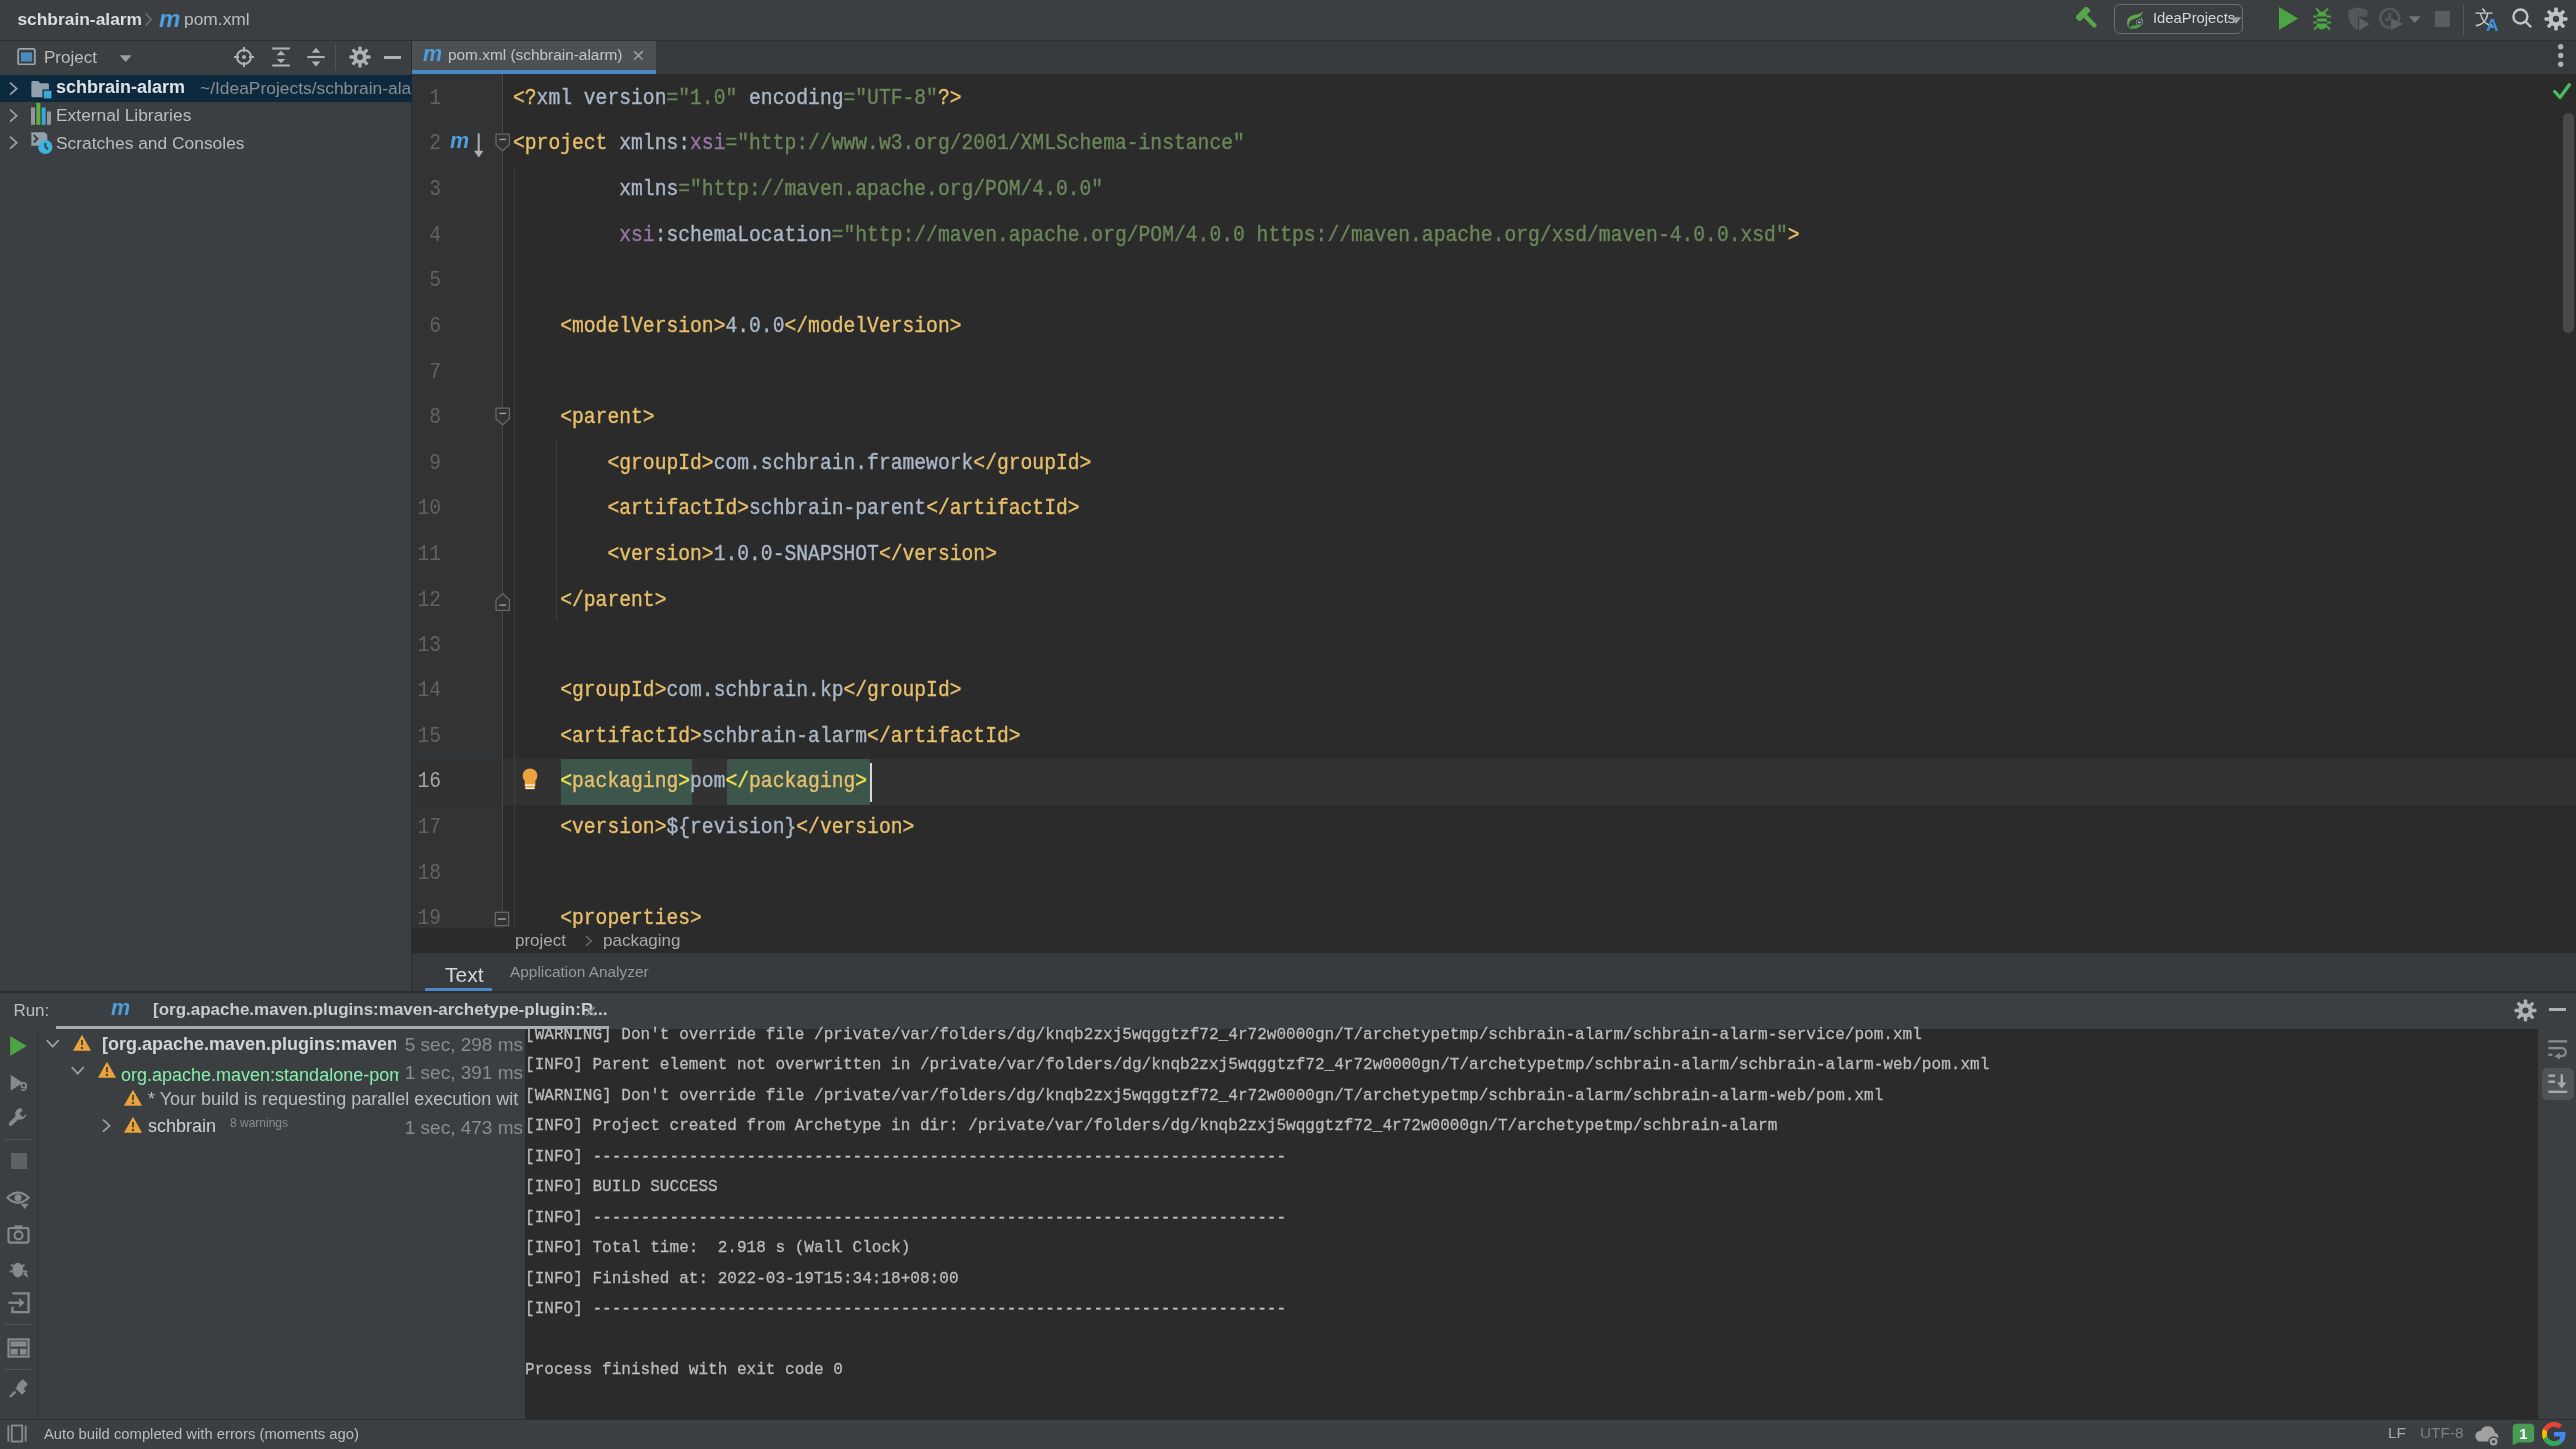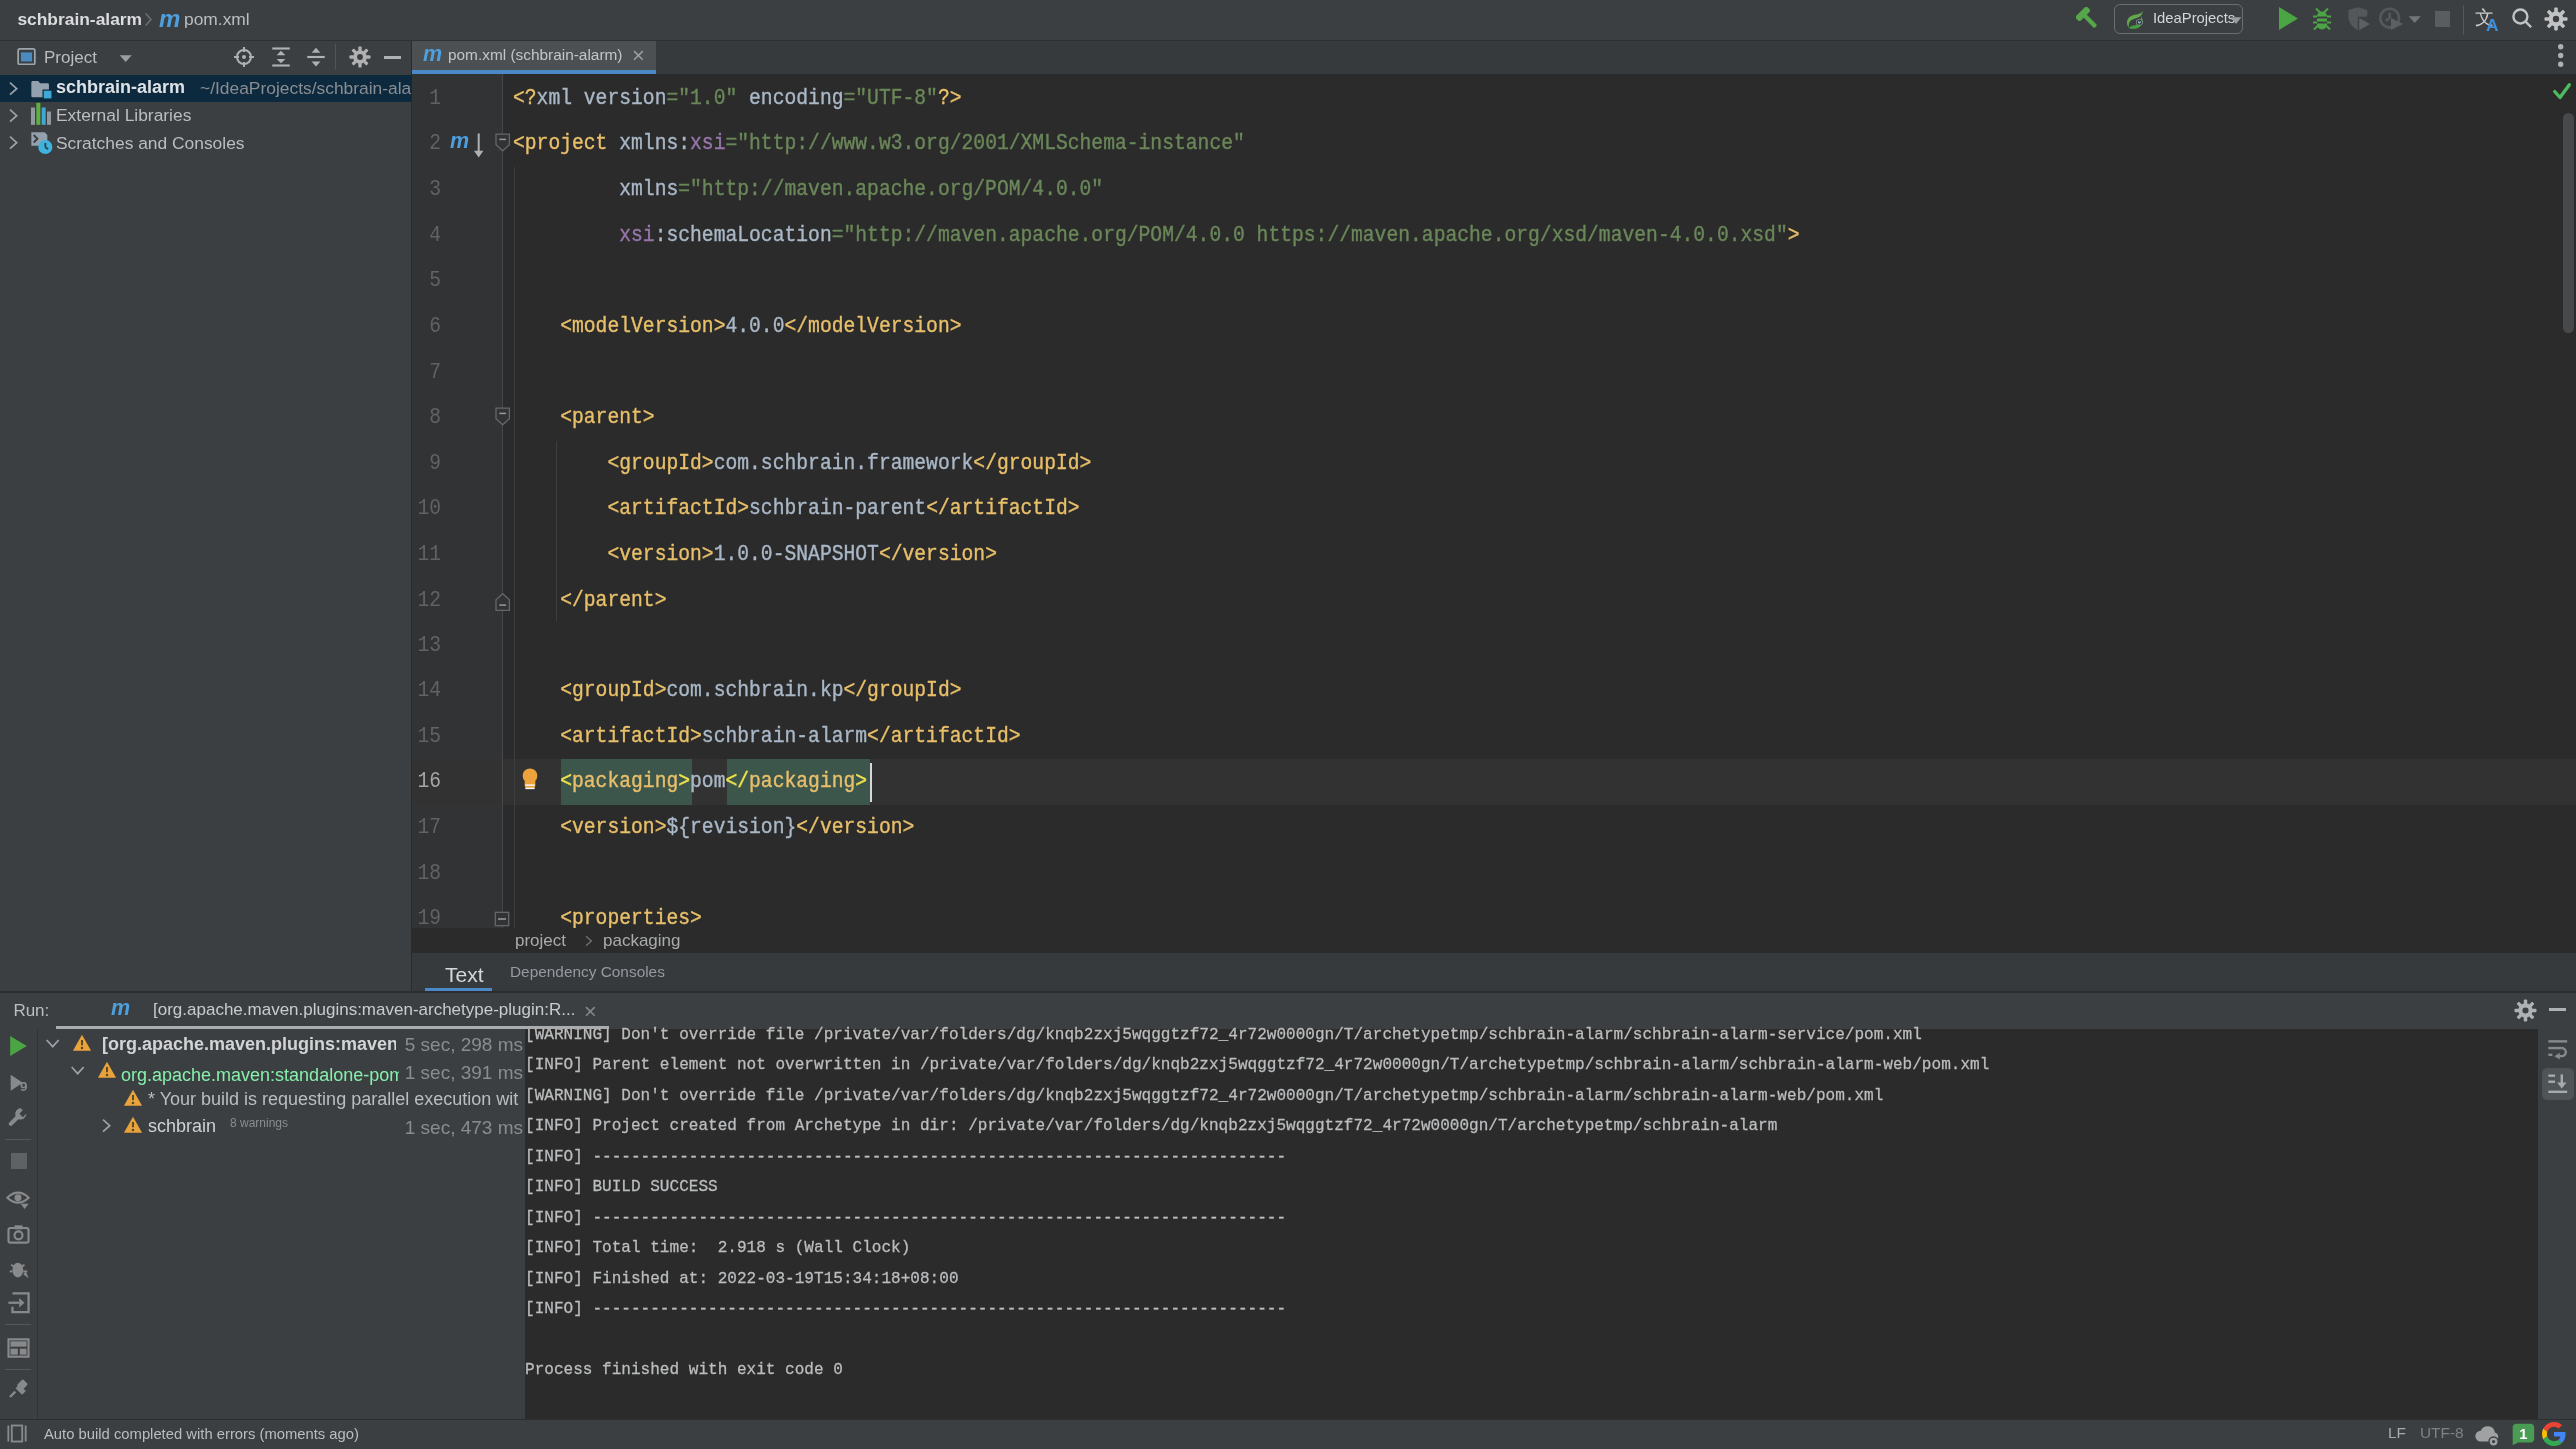--- a/index.html
+++ b/index.html
@@ -265,27 +265,27 @@
   </svg>
 <div class="a" style="left:2563px;top:113px;width:10.7px;height:220px;background:#47494b;border-radius:5.4px;"></div>
 <div class="a" style="left:412px;top:928px;width:2164px;height:25px;background:#2b2b2b;"></div>
 <div class="a" style="left:515px;top:931px;font-size:17px;color:#a9abad;">project</div>
 <svg class="a" style="left:584px;top:933px;" width="9.4" height="16" viewBox="0 0 14 24">
     <polyline points="3,5 11,12 3,19" fill="none" stroke="#6f7274" stroke-width="2"></polyline>
   </svg>
 <div class="a" style="left:603px;top:931px;font-size:17px;color:#a9abad;">packaging</div>
 <div class="a" style="left:412px;top:953px;width:2164px;height:40px;background:#373a3c;"></div>
 <div class="a" style="left:445px;top:963px;font-size:21px;color:#d5d7d9;">Text</div>
-<div class="a" style="left:510px;top:963px;font-size:15.4px;color:#9699a0;">Dependency Consoles</div>
+<div class="a" style="left:510px;top:963px;font-size:15.4px;color:#9699a0;">Application Analyzer</div>
 <div class="a" style="left:425px;top:988px;width:67px;height:4.7px;background:#4a88c7;"></div>
 <div class="a" style="left:0;top:991px;width:2576px;height:2px;background:#2b2d2f;"></div>
 <div class="a" style="left:0;top:993px;width:2576px;height:36px;background:#3c3f41;"></div>
 <div class="a" style="left:13.4px;top:1001px;font-size:17px;color:#bbbdc0;text-align:right;">Run:</div>
 <div class="a mico" style="left:111px;top:996px;font-size:21.5px;">m</div>
-<div class="a" style="left:153px;top:1000px;font-size:17px;color:#c9cbcd;">[org.apache.maven.plugins:maven-archetype-plugin:R...</div>
+<div class="a" style="left:153px;top:1000px;font-size:17px;color:#c9cbcd;font-weight:bold;">[org.apache.maven.plugins:maven-archetype-plugin:R...</div>
 <svg class="a" style="left:583px;top:1004px;" width="14.8" height="14.8" viewBox="0 0 24 24">
 <g stroke="#85888a" stroke-width="2.6">
       <line x1="5" y1="5" x2="19" y2="19"></line>
       <line x1="19" y1="5" x2="5" y2="19"></line>
     </g>
   </svg>
 <svg class="a" style="left:2514px;top:999px;" width="23" height="23" viewBox="0 0 24 24">
 <g fill="#afb1b3">
       <circle cx="12" cy="12" r="7.5"></circle>
 <g>

